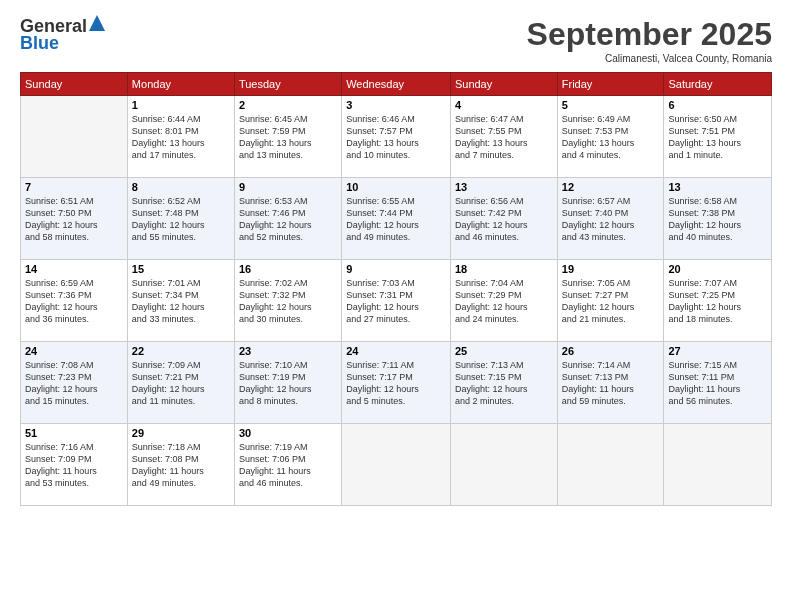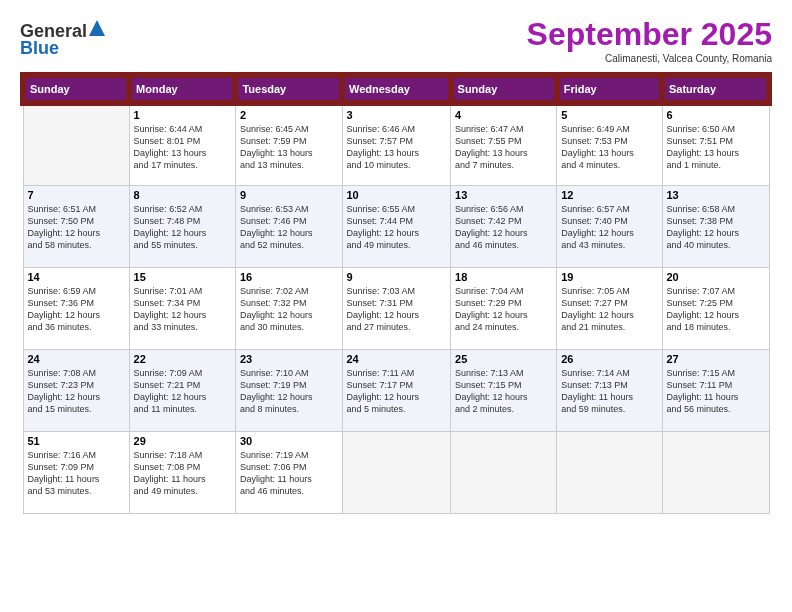--- a/index.html
+++ b/index.html
@@ -11,21 +11,21 @@
       overflow: hidden;
     }
     .page {
       width: 792px;
       height: 612px;
       padding: 16px 20px 10px 20px;
     }
     .header {
       display: flex;
       justify-content: space-between;
-      align-items: center;
+      align-items: flex-start;
       margin-bottom: 8px;
     }
     .logo {
       display: flex;
       flex-direction: column;
       align-items: flex-start;
     }
     .logo-text {
       display: flex;
       align-items: center;
@@ -39,40 +39,40 @@
       font-size: 18px;
       font-weight: bold;
       color: #1a6bb5;
     }
     .title-block {
       text-align: right;
     }
     .month-title {
       font-size: 32px;
       font-weight: bold;
-      color: #a21caf;
+      color: #404040;
     }
     .location-title {
       font-size: 10px;
       color: #333;
       font-weight: normal;
     }
     .calendar {
       width: 100%;
       border-collapse: collapse;
       font-size: 9.5px;
     }
     .calendar th {
-      background-color: #701a75;
+      background-color: #b91c1c;
       color: #fff;
       padding: 5px 4px;
       text-align: left;
       font-size: 11px;
-      font-weight: bold;
-      border: 6px solid #7f1d1d;
+      font-weight: normal;
+      border: 1px solid #7f1d1d;
     }
     .calendar td {
       border: 1px solid #ccc;
       vertical-align: top;
       padding: 3px 4px;
       width: 113px;
       height: 82px;
       background: #fff;
     }
     .calendar td.empty {

